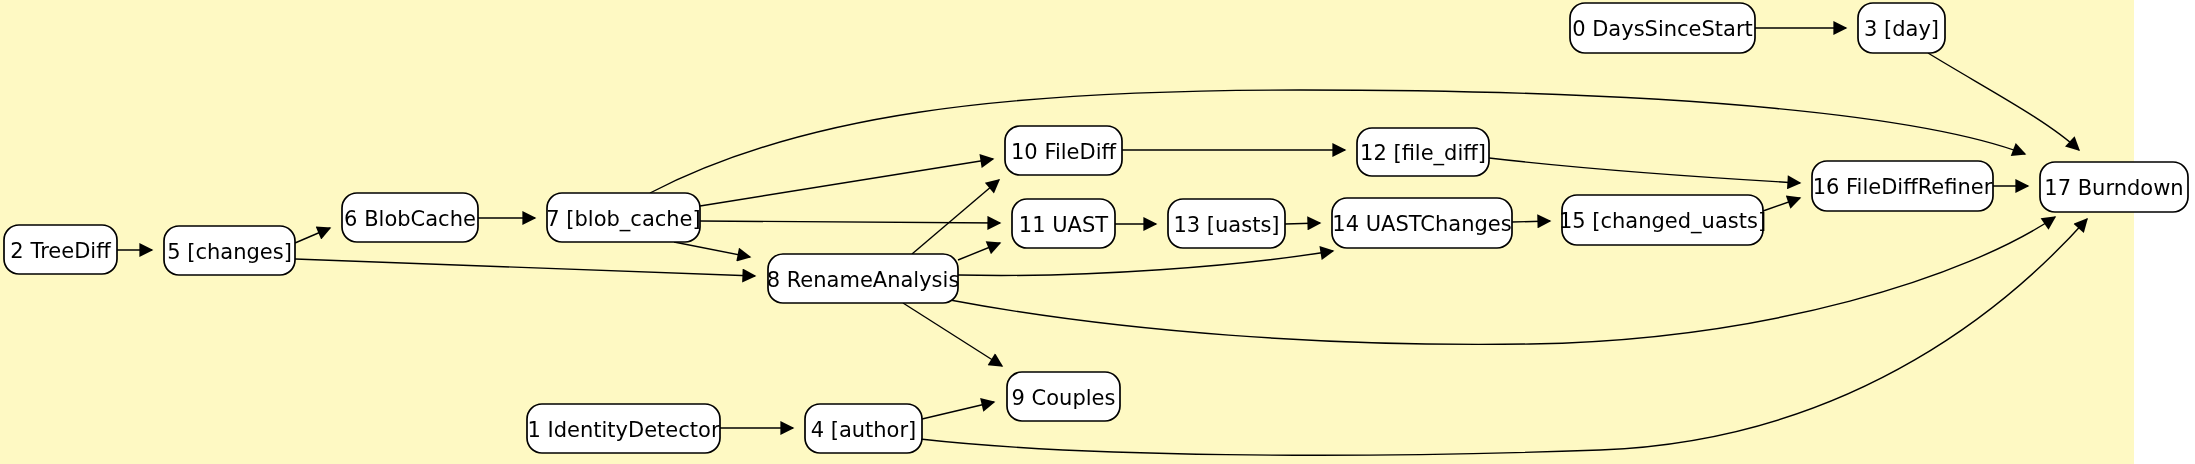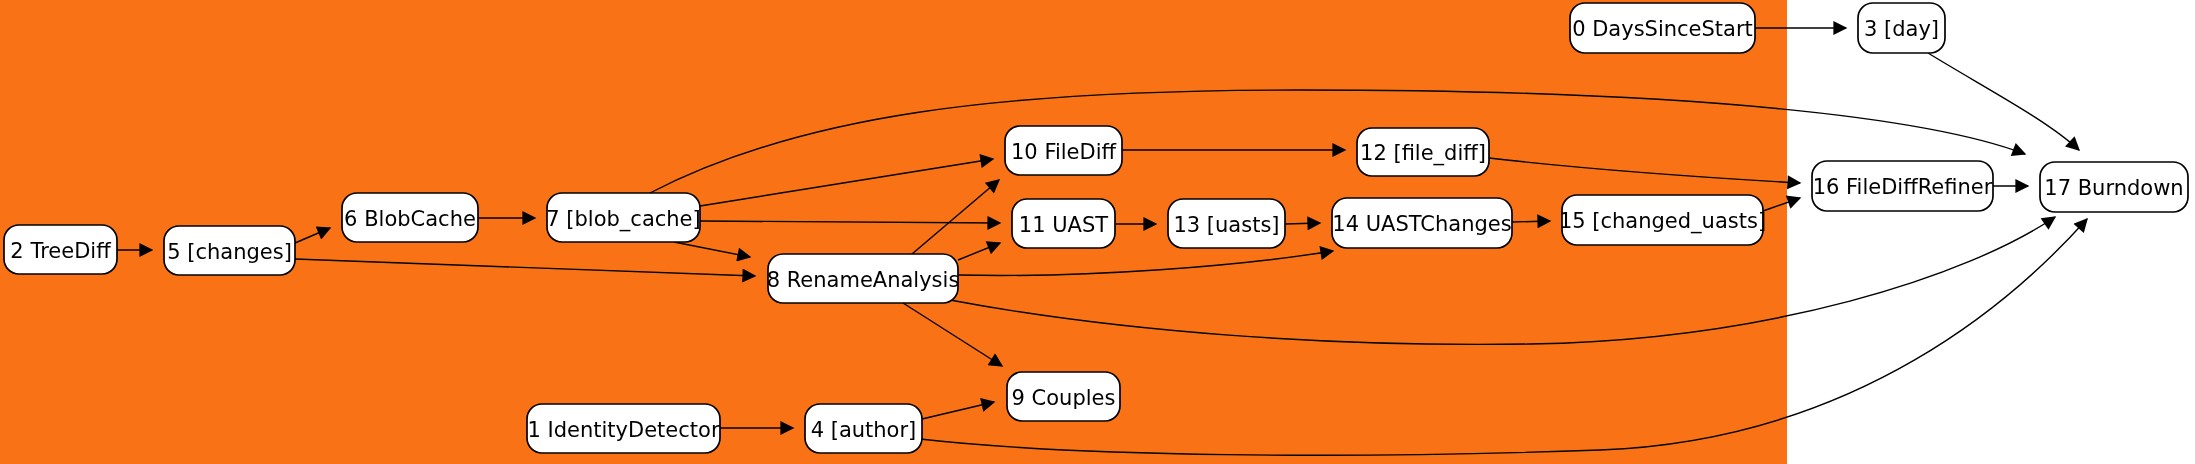--- a/index.html
+++ b/index.html
@@ -1,23 +1,23 @@
 <!DOCTYPE html>
 <html><head>
 <meta charset="utf-8">
 <style>
   html, body {
     margin: 0;
     padding: 0;
     background: #ffffff;
   }
   .graph-wrap {
-    width: 1787px;
+    width: 2134px;
     height: 464px;
-    background: #f97316;
+    background: #fef9c3;
     position: relative;
     text-align: right;
   }
   svg {
     display: block;
     font-family: "DejaVu Sans", "Liberation Sans", sans-serif;
   }
   .edge {
     fill: none;
     stroke: #000000;

